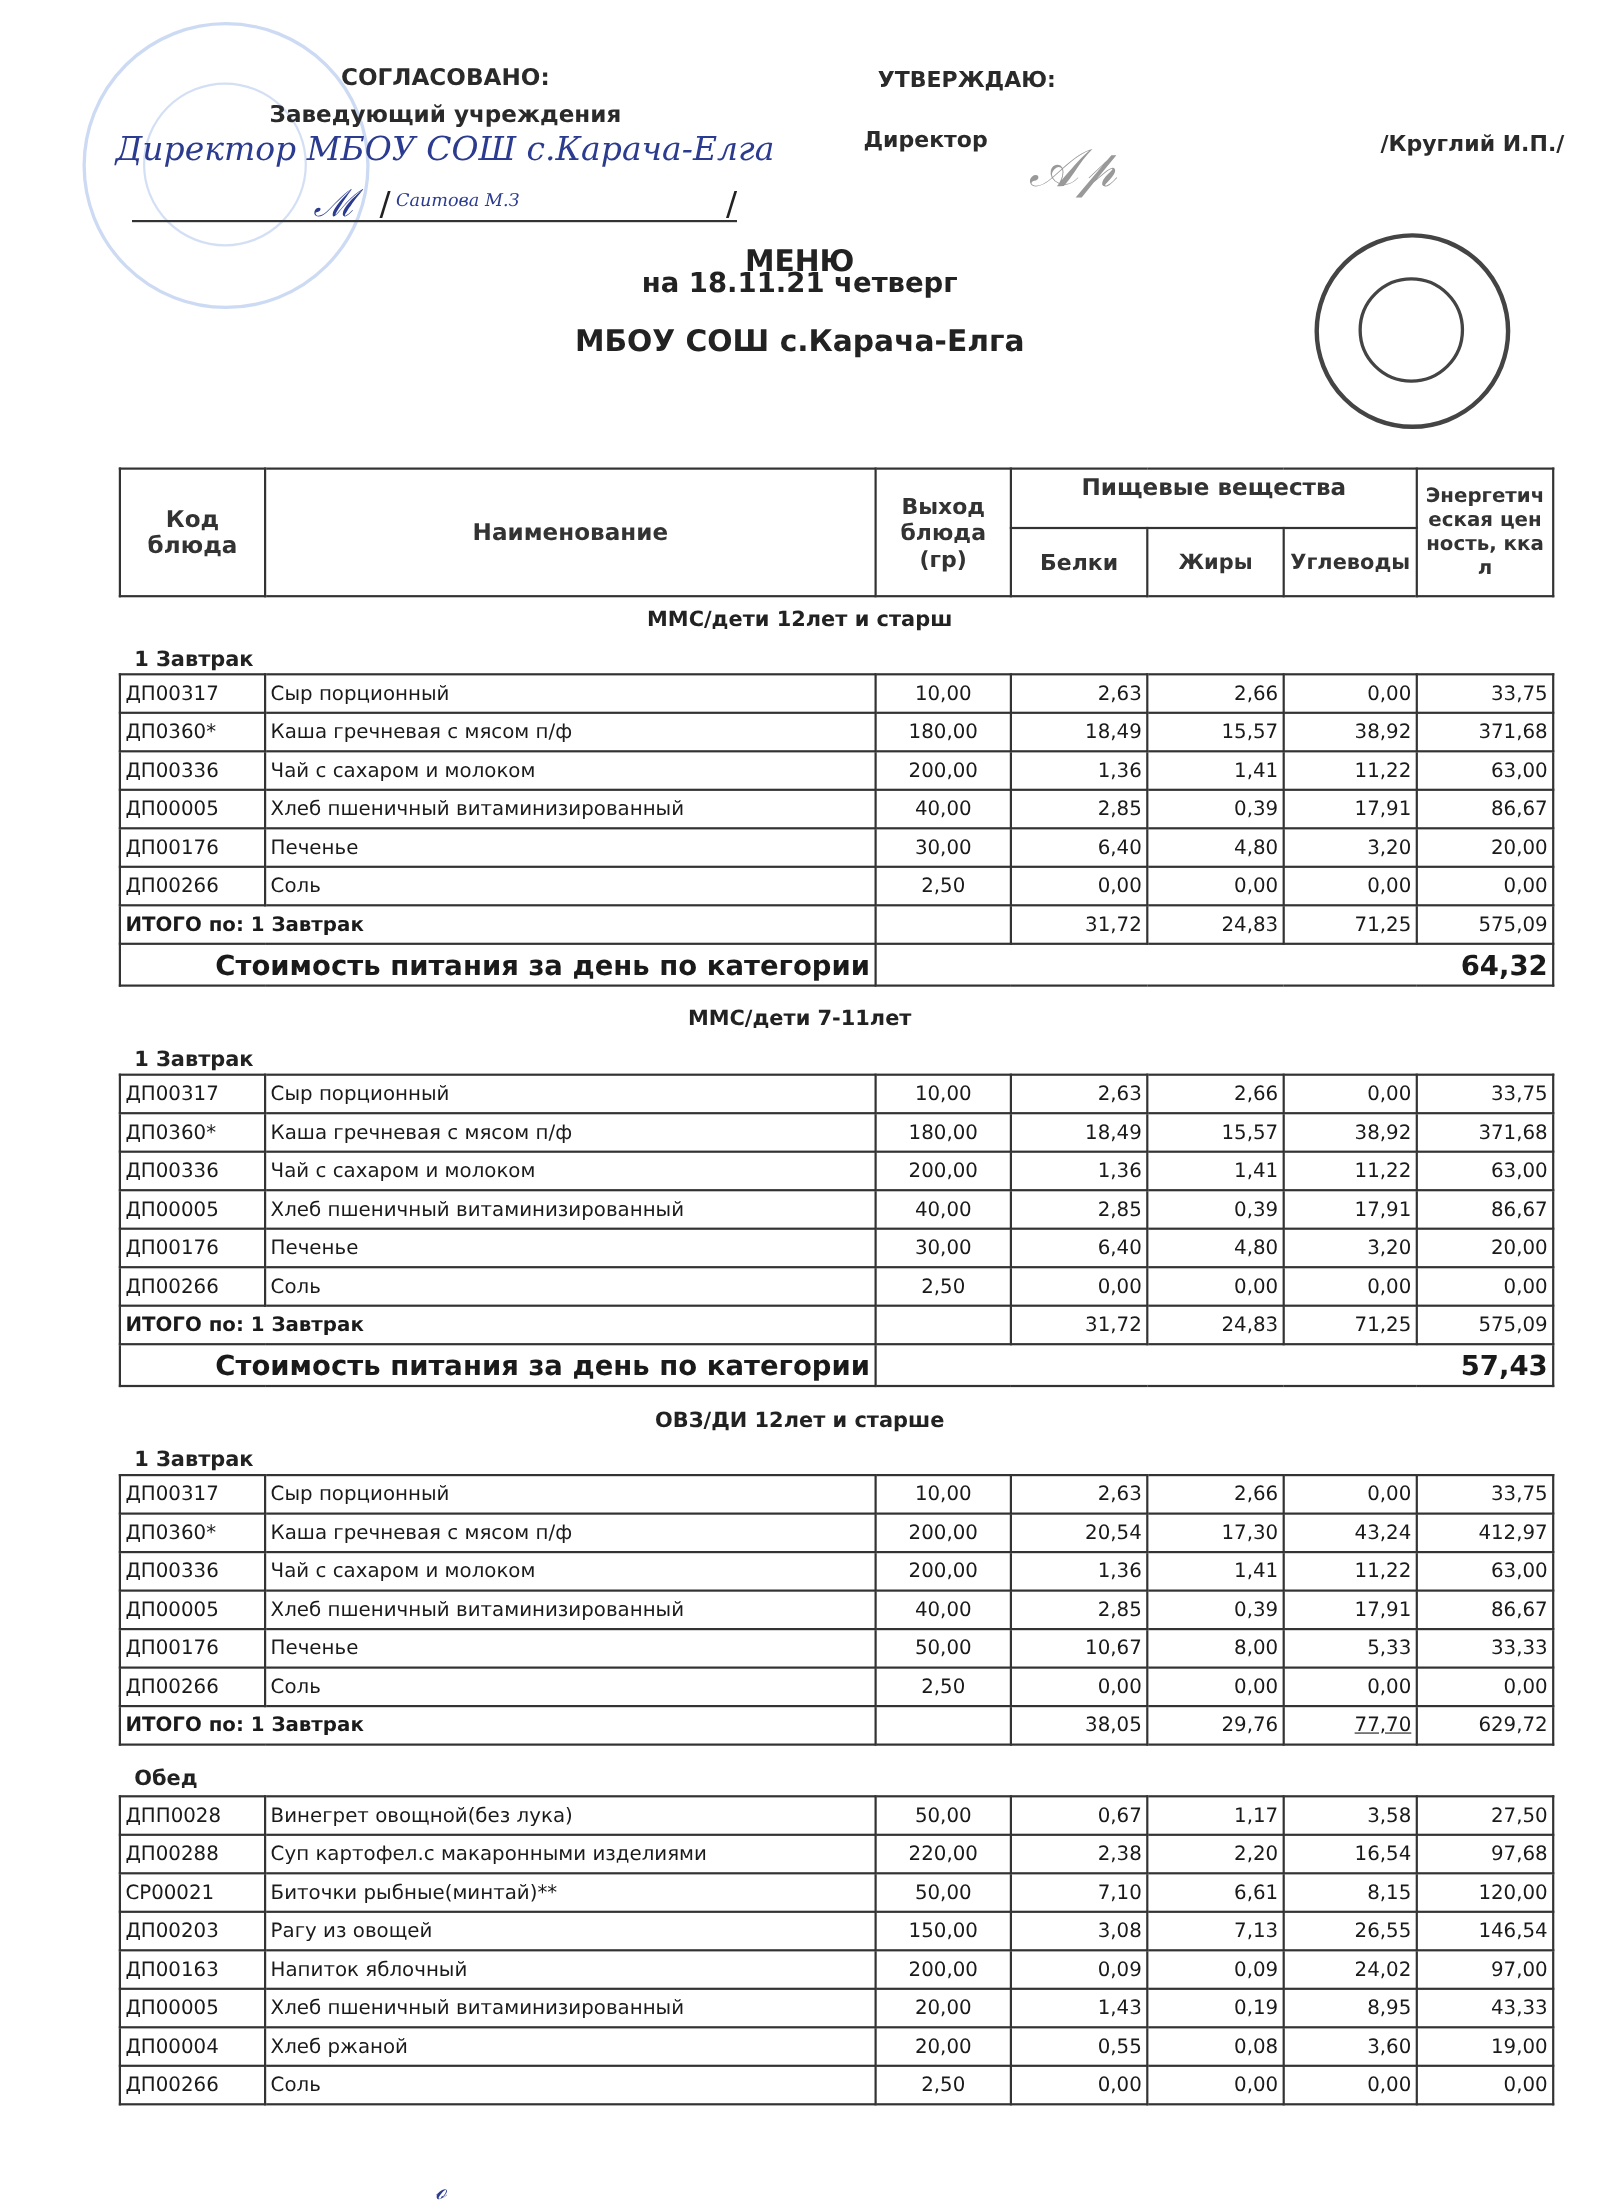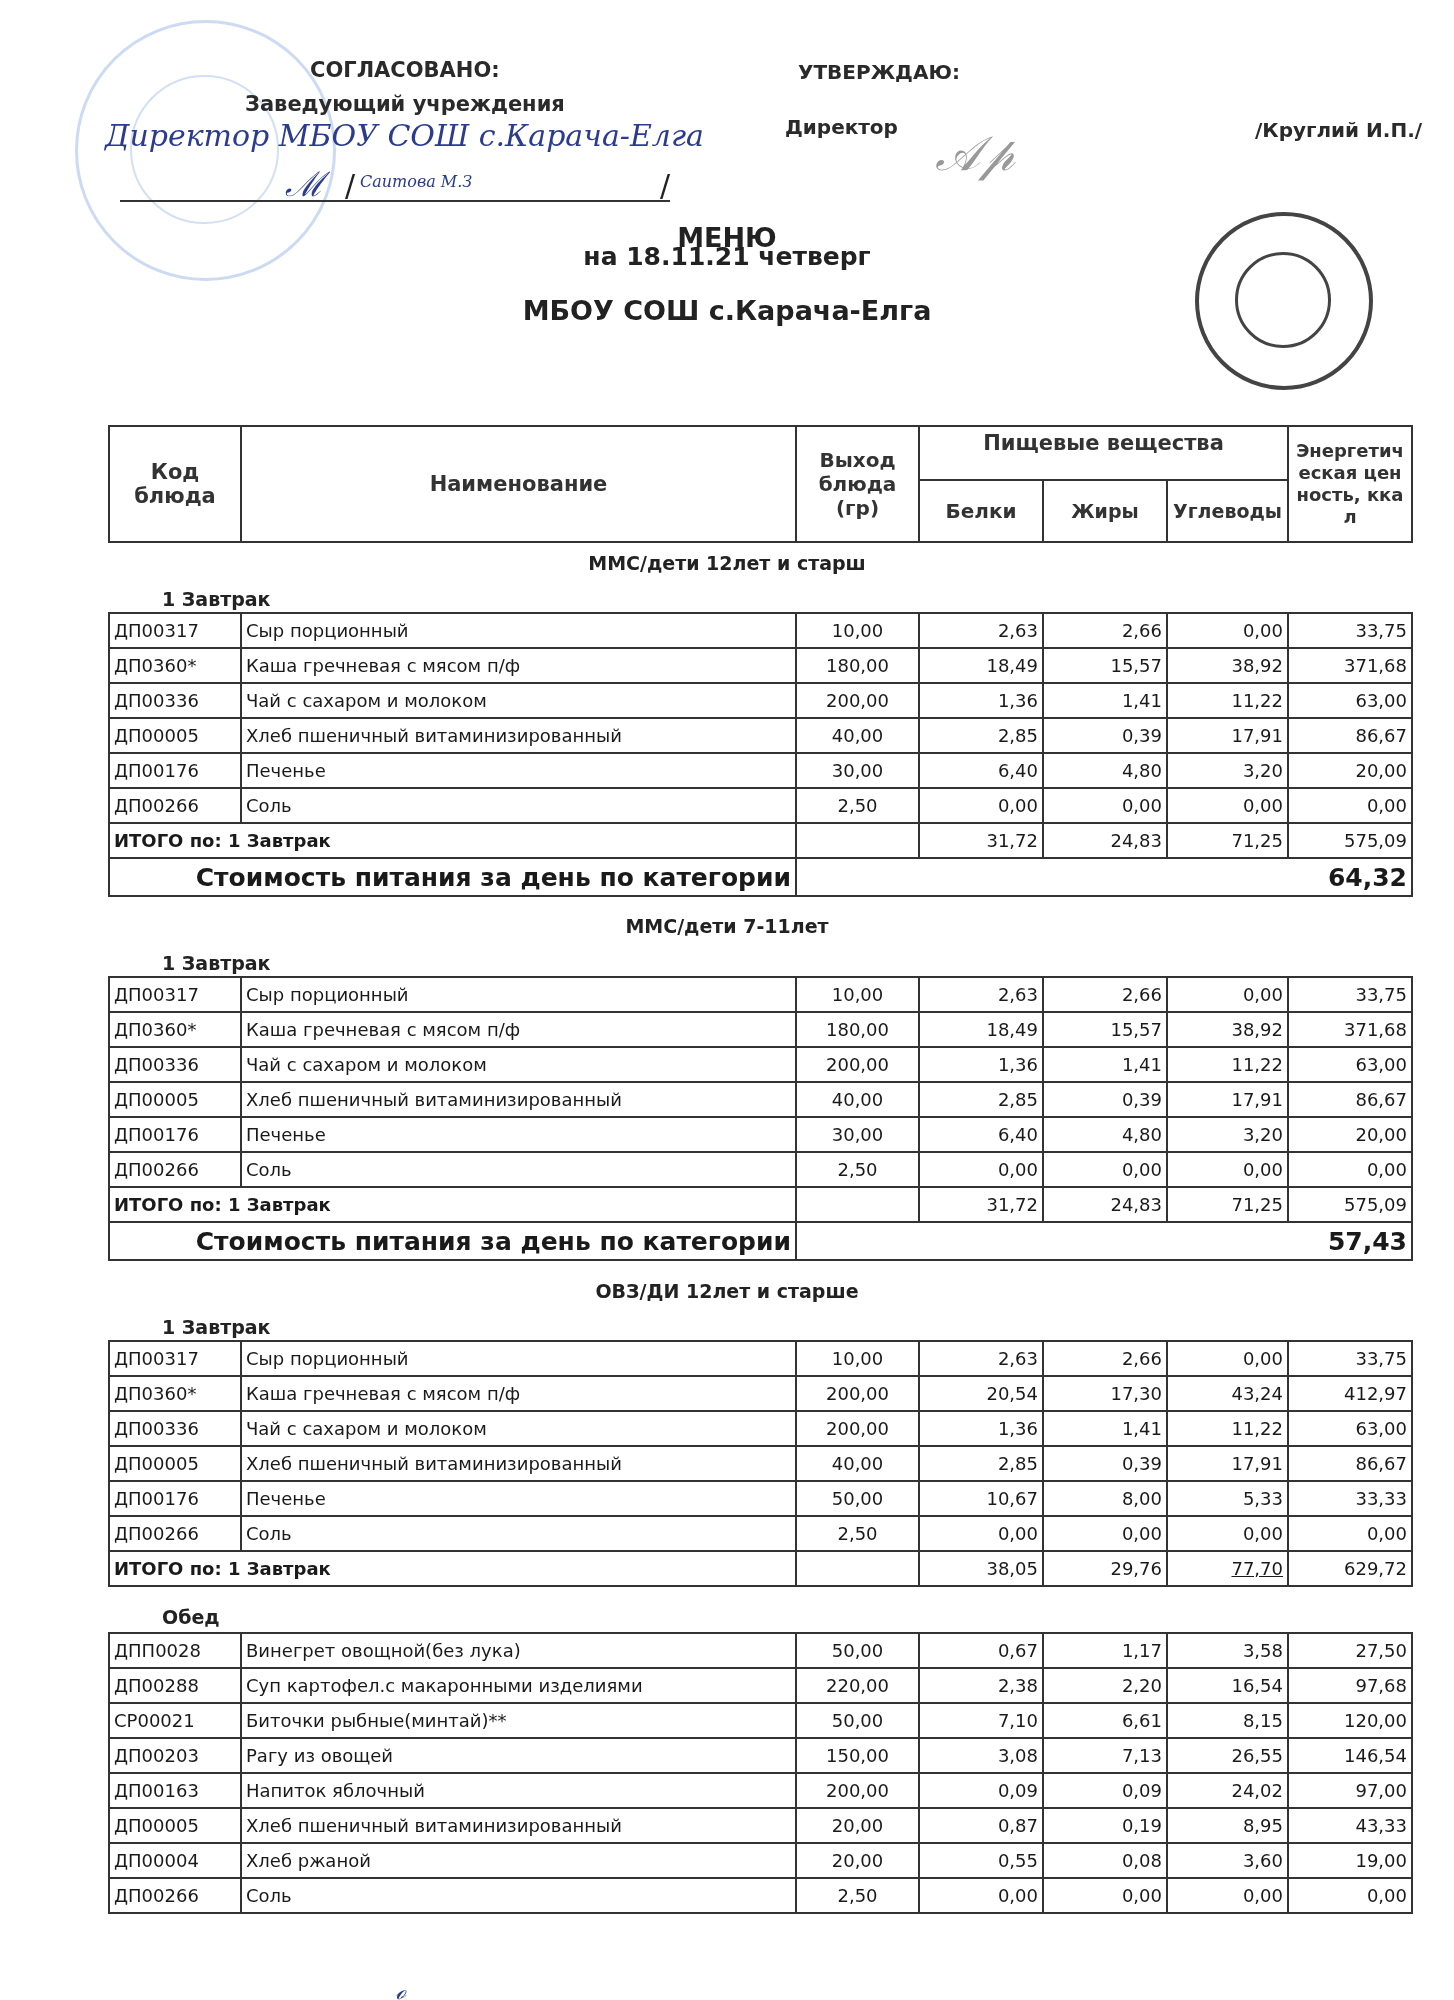--- a/index.html
+++ b/index.html
@@ -9,21 +9,21 @@
   .stamp{position:absolute;border-radius:50%;border:3px solid rgba(110,150,220,0.35);}
   .stamp-inner{position:absolute;border-radius:50%;border:2px solid rgba(110,150,220,0.3);}
   .hand{font-family:"DejaVu Serif","Liberation Serif",serif;font-style:italic;color:#2b3b8f;}
   .title{position:absolute;left:0;width:1454px;text-align:center;font-weight:bold;color:#222;}
   table{border-collapse:collapse;position:absolute;left:108px;table-layout:fixed;}
   td,th{border:2px solid #333;padding:0 4px;font-size:18px;height:33px;white-space:nowrap;overflow:hidden;}
   th{font-weight:bold;font-size:21px;color:#333;}
   .num{text-align:right;}
   .c{text-align:center;}
   .cap{position:absolute;left:0;width:1454px;text-align:center;font-weight:bold;font-size:19px;color:#222;}
-  .meal{position:absolute;left:122px;font-weight:bold;font-size:19px;color:#222;margin-left:40px;}
+  .meal{position:absolute;left:122px;font-weight:bold;font-size:19px;color:#222;}
   .total td{font-weight:bold;}
   .cost td{font-size:25px;font-weight:bold;height:36px;text-align:right;}
   .seal{position:absolute;border-radius:50%;border:4px solid #444;}
 </style>
 </head>
 <body>
 
 <div class="stamp" style="left:75px;top:20px;width:255px;height:255px;"></div>
 <div class="stamp-inner" style="left:130px;top:75px;width:145px;height:145px;"></div>
 
@@ -370,21 +370,21 @@
         <td class="c">200,00</td>
         <td class="num">0,09</td>
         <td class="num">0,09</td>
         <td class="num">24,02</td>
         <td class="num">97,00</td>
       </tr>
       <tr>
         <td>ДП00005</td>
         <td>Хлеб пшеничный витаминизированный</td>
         <td class="c">20,00</td>
-        <td class="num">0,87</td>
+        <td class="num">1,43</td>
         <td class="num">0,19</td>
         <td class="num">8,95</td>
         <td class="num">43,33</td>
       </tr>
       <tr>
         <td>ДП00004</td>
         <td>Хлеб ржаной</td>
         <td class="c">20,00</td>
         <td class="num">0,55</td>
         <td class="num">0,08</td>

